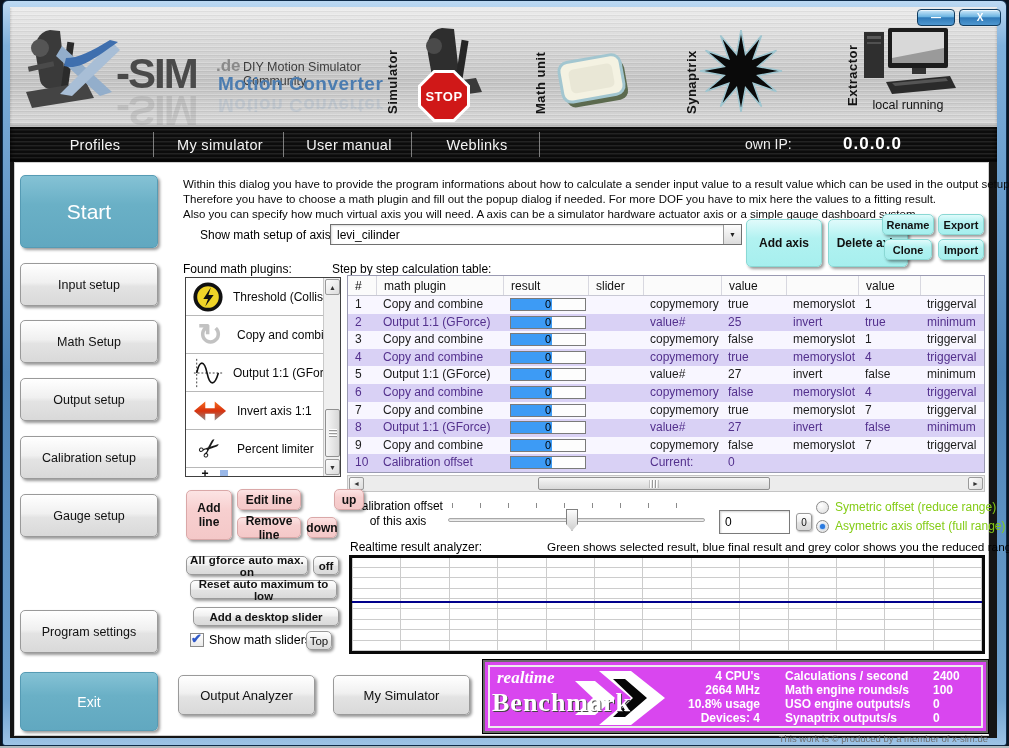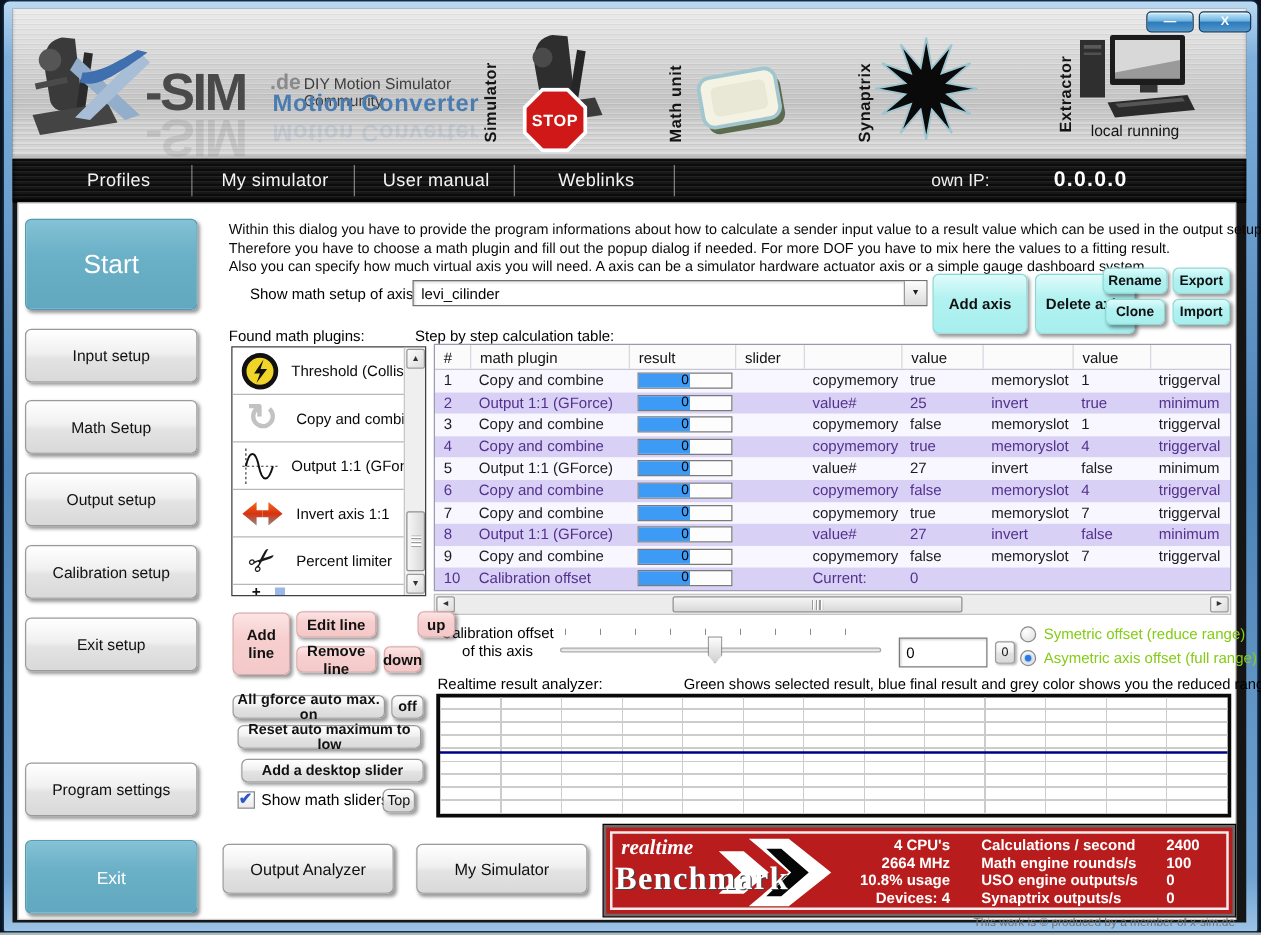--- a/index.html
+++ b/index.html
@@ -96,21 +96,21 @@
   .radio-lbl{font-size:12px;color:#84cc16;margin-left:6px;white-space:nowrap;}
   .checkbox{width:14px;height:14px;border:1px solid #8a8a8a;background:linear-gradient(180deg,#fff,#eaeaea);position:relative;}
   .checkbox .chk{position:absolute;left:0px;top:-3px;font-size:13px;color:#3059c8;font-weight:bold;}
   
   .graph{border:3px solid #0a0a0a;background:#fff;position:relative;}
   .graph-grid{position:absolute;inset:0;
     background-image:repeating-linear-gradient(90deg,#ccc 0 1px,rgba(0,0,0,0) 1px 48.4px),
                      repeating-linear-gradient(0deg,#ccc 0 1px,rgba(0,0,0,0) 1px 10.4px);}
   .blue-line{position:absolute;left:0;right:0;height:2px;background:#00008b;}
   
-  .bench{background:#b91c1c;border:2px solid #6a6a6a;box-shadow:0 0 0 1px #000;}
+  .bench{background:#d946ef;border:2px solid #6a6a6a;box-shadow:0 0 0 1px #000;}
   .bench-frame{position:absolute;inset:3px;border:2px solid #ececec;}
   .bench-sys{position:absolute;font-size:12px;font-weight:bold;color:#fff;text-align:right;width:120px;line-height:14px;}
   .bench-lbl{position:absolute;font-size:12px;font-weight:bold;color:#fff;line-height:14px;white-space:nowrap;text-align:right;}
   .bench-val{position:absolute;font-size:12px;font-weight:bold;color:#fff;line-height:14px;}
   .bench-logo1{position:absolute;font-family:"Liberation Serif",serif;font-style:italic;font-weight:bold;font-size:17px;color:#fff;}
   .bench-logo2{position:absolute;font-family:"Liberation Serif",serif;font-weight:bold;font-size:26px;color:#fff;letter-spacing:1px;text-shadow:1px 1px 0 #444;}
   .copyright{font-size:9.5px;color:#6f6f6f;text-align:right;}
 </style>
 </head>
 <body>
@@ -203,21 +203,21 @@
     <span class="ownip-val" style="left:833px;top:7px;">0.0.0.0</span>
   </div>
 
   <div class="content"></div>
 
   <div class="abs btn btn-teal" style="left:20px;top:175px;width:138px;height:73px;font-size:21px;">Start</div>
   <div class="abs btn" style="left:20px;top:263px;width:138px;height:43px;">Input setup</div>
   <div class="abs btn" style="left:20px;top:378px;width:138px;height:43px;">Output setup</div>
   <div class="abs btn" style="left:20px;top:320px;width:138px;height:43px;">Math Setup</div>
   <div class="abs btn" style="left:20px;top:436px;width:138px;height:43px;">Calibration setup</div>
-  <div class="abs btn" style="left:20px;top:494px;width:138px;height:43px;">Exit setup</div>
+  <div class="abs btn" style="left:20px;top:494px;width:138px;height:43px;">Gauge setup</div>
   <div class="abs btn" style="left:20px;top:610px;width:138px;height:43px;">Program settings</div>
   <div class="abs btn btn-teal" style="left:20px;top:672px;width:138px;height:59px;font-size:14px;">Exit</div>
 
   <div class="abs desc" style="left:183px;top:177px;">Within this dialog you have to provide the program informations about how to calculate a sender input value to a result value which can be used in the output setup.</div>
   <div class="abs desc" style="left:183px;top:192px;">Therefore you have to choose a math plugin and fill out the popup dialog if needed. For more DOF you have to mix here the values to a fitting result.</div>
   <div class="abs desc" style="left:183px;top:207px;">Also you can specify how much virtual axis you will need. A axis can be a simulator hardware actuator axis or a simple gauge dashboard system.</div>
 
   <span class="abs lbl" style="left:200px;top:228px;">Show math setup of axis:</span>
   <div class="abs select" style="left:330px;top:224px;width:412px;height:21px;">
     <span class="select-text">levi_cilinder</span>

